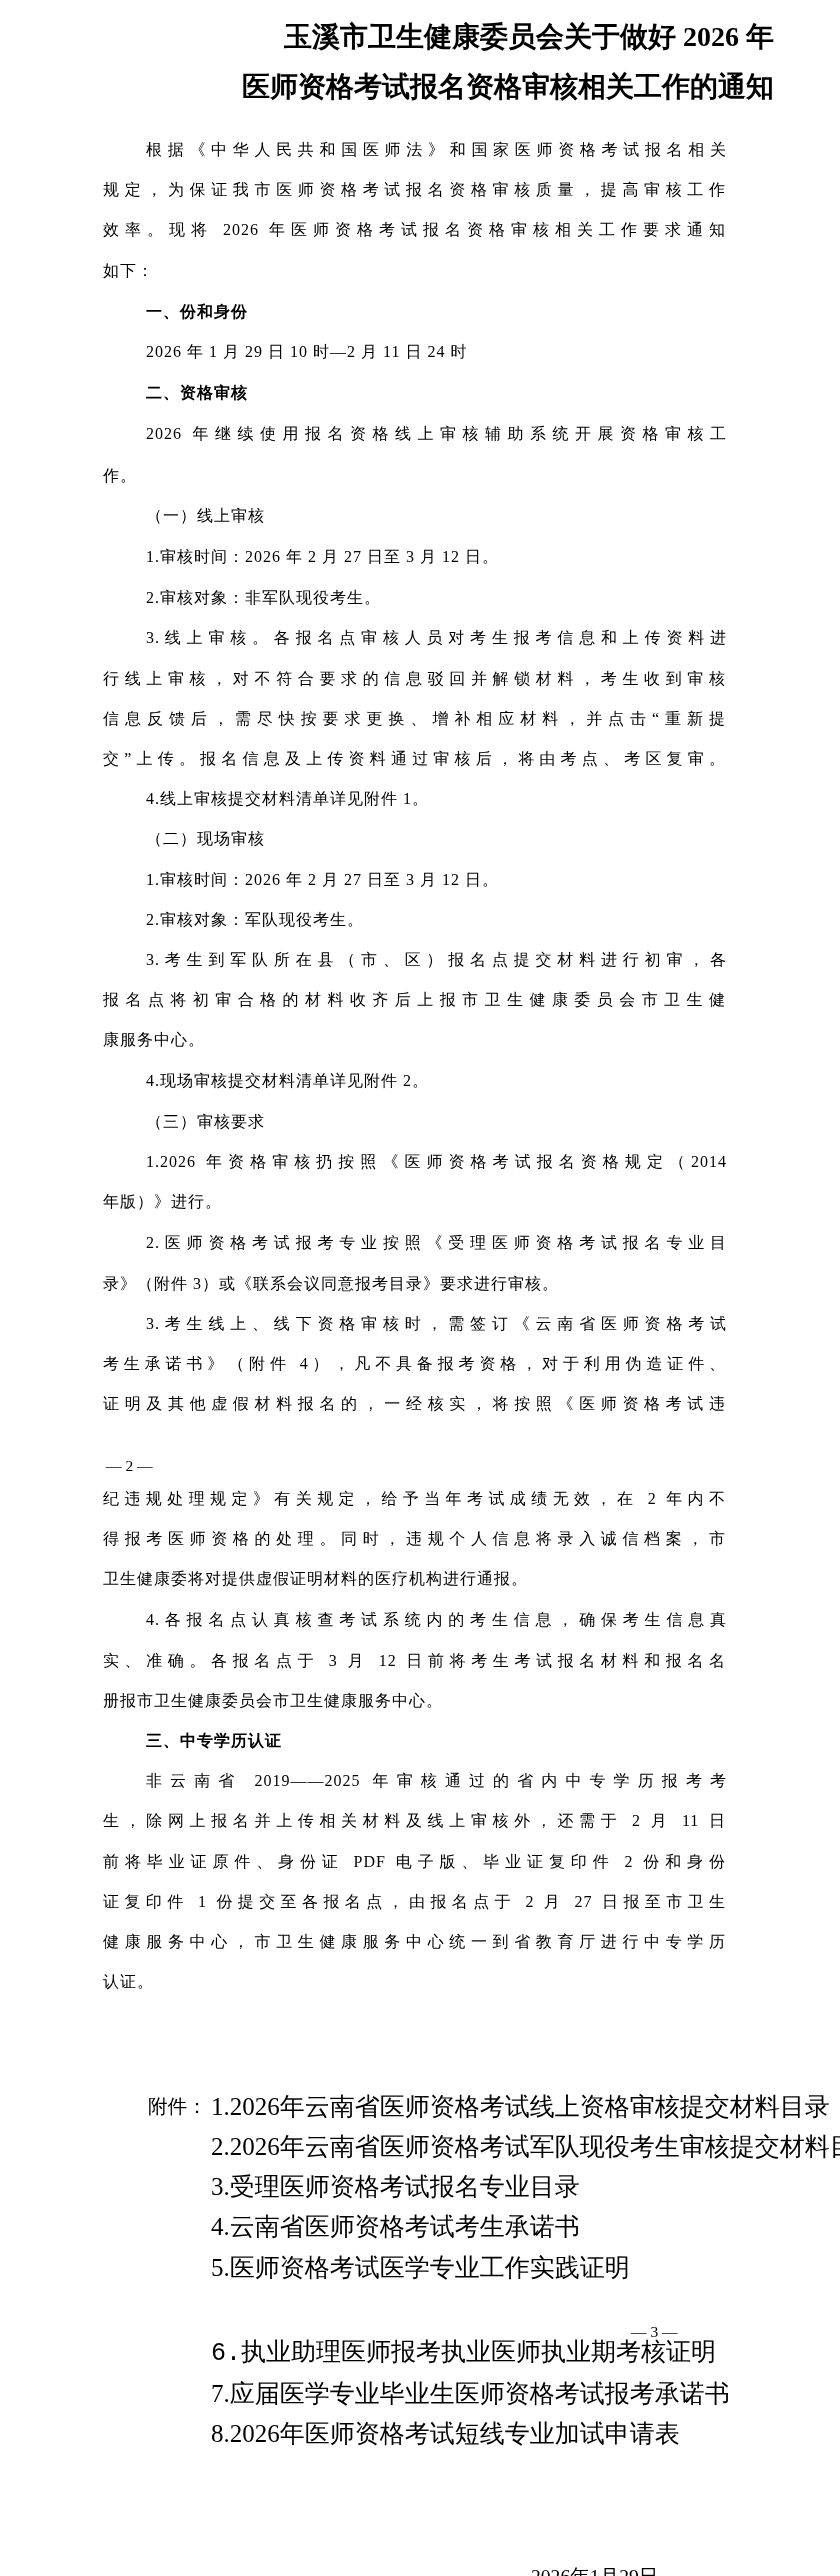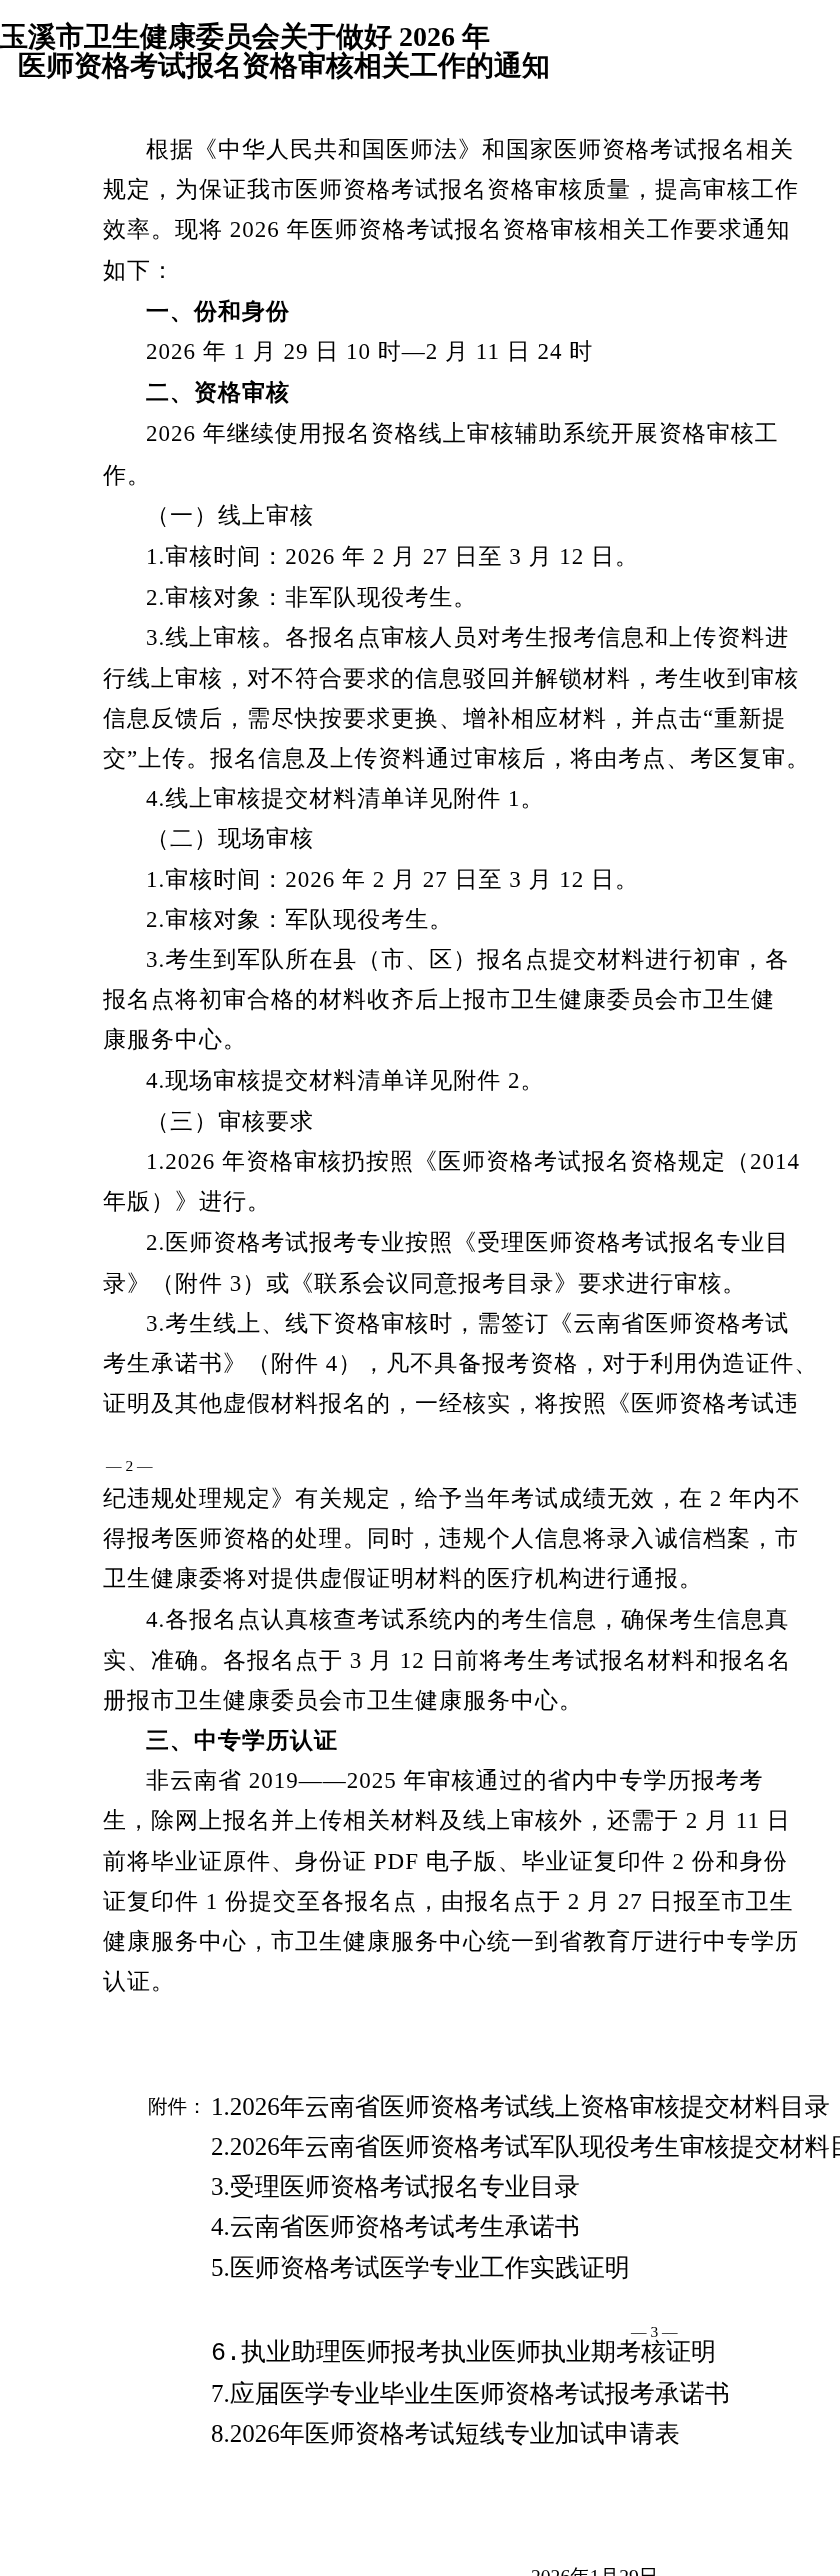--- a/index.html
+++ b/index.html
@@ -1,40 +1,40 @@
 <!DOCTYPE html>
 <html style="font-size:8.2px"><head>
 <meta charset="utf-8">
 <style>
   html, body { margin: 0; padding: 0; background: #ffffff; }
   body { width: 841px; height: 3214px; position: relative; overflow: hidden;
          font-family: "Liberation Serif", "DejaVu Serif", serif; color: #000; }
-  .title { position: absolute; left: 0; width: 774px; text-align: left;
+  .title { position: absolute; left: 0; width: 774px; text-align: right;
            font-family: "Liberation Serif", "DejaVu Serif", serif; font-weight: bold;
            font-size: 28px; line-height: 31px; white-space: nowrap; }
-  .line { position: absolute; font-size: 23px; line-height: 23px; white-space: nowrap;
+  .line { position: absolute; font-size: 16px; line-height: 23px; white-space: nowrap;
           letter-spacing: 1px; }
   .justify { width: 623px; text-align: justify; text-align-last: justify; }
   .l0 { left: 103px; }
   .l1 { left: 146px; }
   .l1.justify { width: 581px; }
   .heading { font-family: "Liberation Sans", "DejaVu Sans", sans-serif; font-weight: bold; }
   .page-num { position: absolute; font-size: 15.5px; line-height: 18.5px; white-space: nowrap;
               font-family: "Liberation Serif", "DejaVu Serif", serif; }
   .att-label { position: absolute; left: 148px; font-size: 19.6px; line-height: 23px; white-space: nowrap; }
   .att-item { position: absolute; left: 211px; font-size: 25px; line-height: 23px; white-space: nowrap; }
   .date { position: absolute; left: 531px; font-size: 19.6px; line-height: 23px; white-space: nowrap; }
 </style>
 </head>
 <body>
 
 <div>
 
   <div class="title" style="top:20.6px;">玉溪市卫生健康委员会关于做好 2026 年</div>
-  <div class="title" style="top:50px;margin-left:18px;">医师资格考试报名资格审核相关工作的通知</div>
+  <div class="title" style="top:71px;">医师资格考试报名资格审核相关工作的通知</div>
 
   <div id="body-lines">
       <div class="line l1 justify" style="top: 138px;">根据《中华人民共和国医师法》和国家医师资格考试报名相关</div>
       <div class="line l0 justify" style="top: 178px;">规定，为保证我市医师资格考试报名资格审核质量，提高审核工作</div>
       <div class="line l0 justify" style="top: 218px;">效率。现将 2026 年医师资格考试报名资格审核相关工作要求通知</div>
       <div class="line l0" style="top: 259px;">如下：</div>
       <div class="line l1 heading" style="top: 300px;">一、份和身份</div>
       <div class="line l1" style="top: 340px;">2026 年 1 月 29 日 10 时—2 月 11 日 24 时</div>
       <div class="line l1 heading" style="top: 381px;">二、资格审核</div>
       <div class="line l1 justify" style="top: 422px;">2026 年继续使用报名资格线上审核辅助系统开展资格审核工</div>

